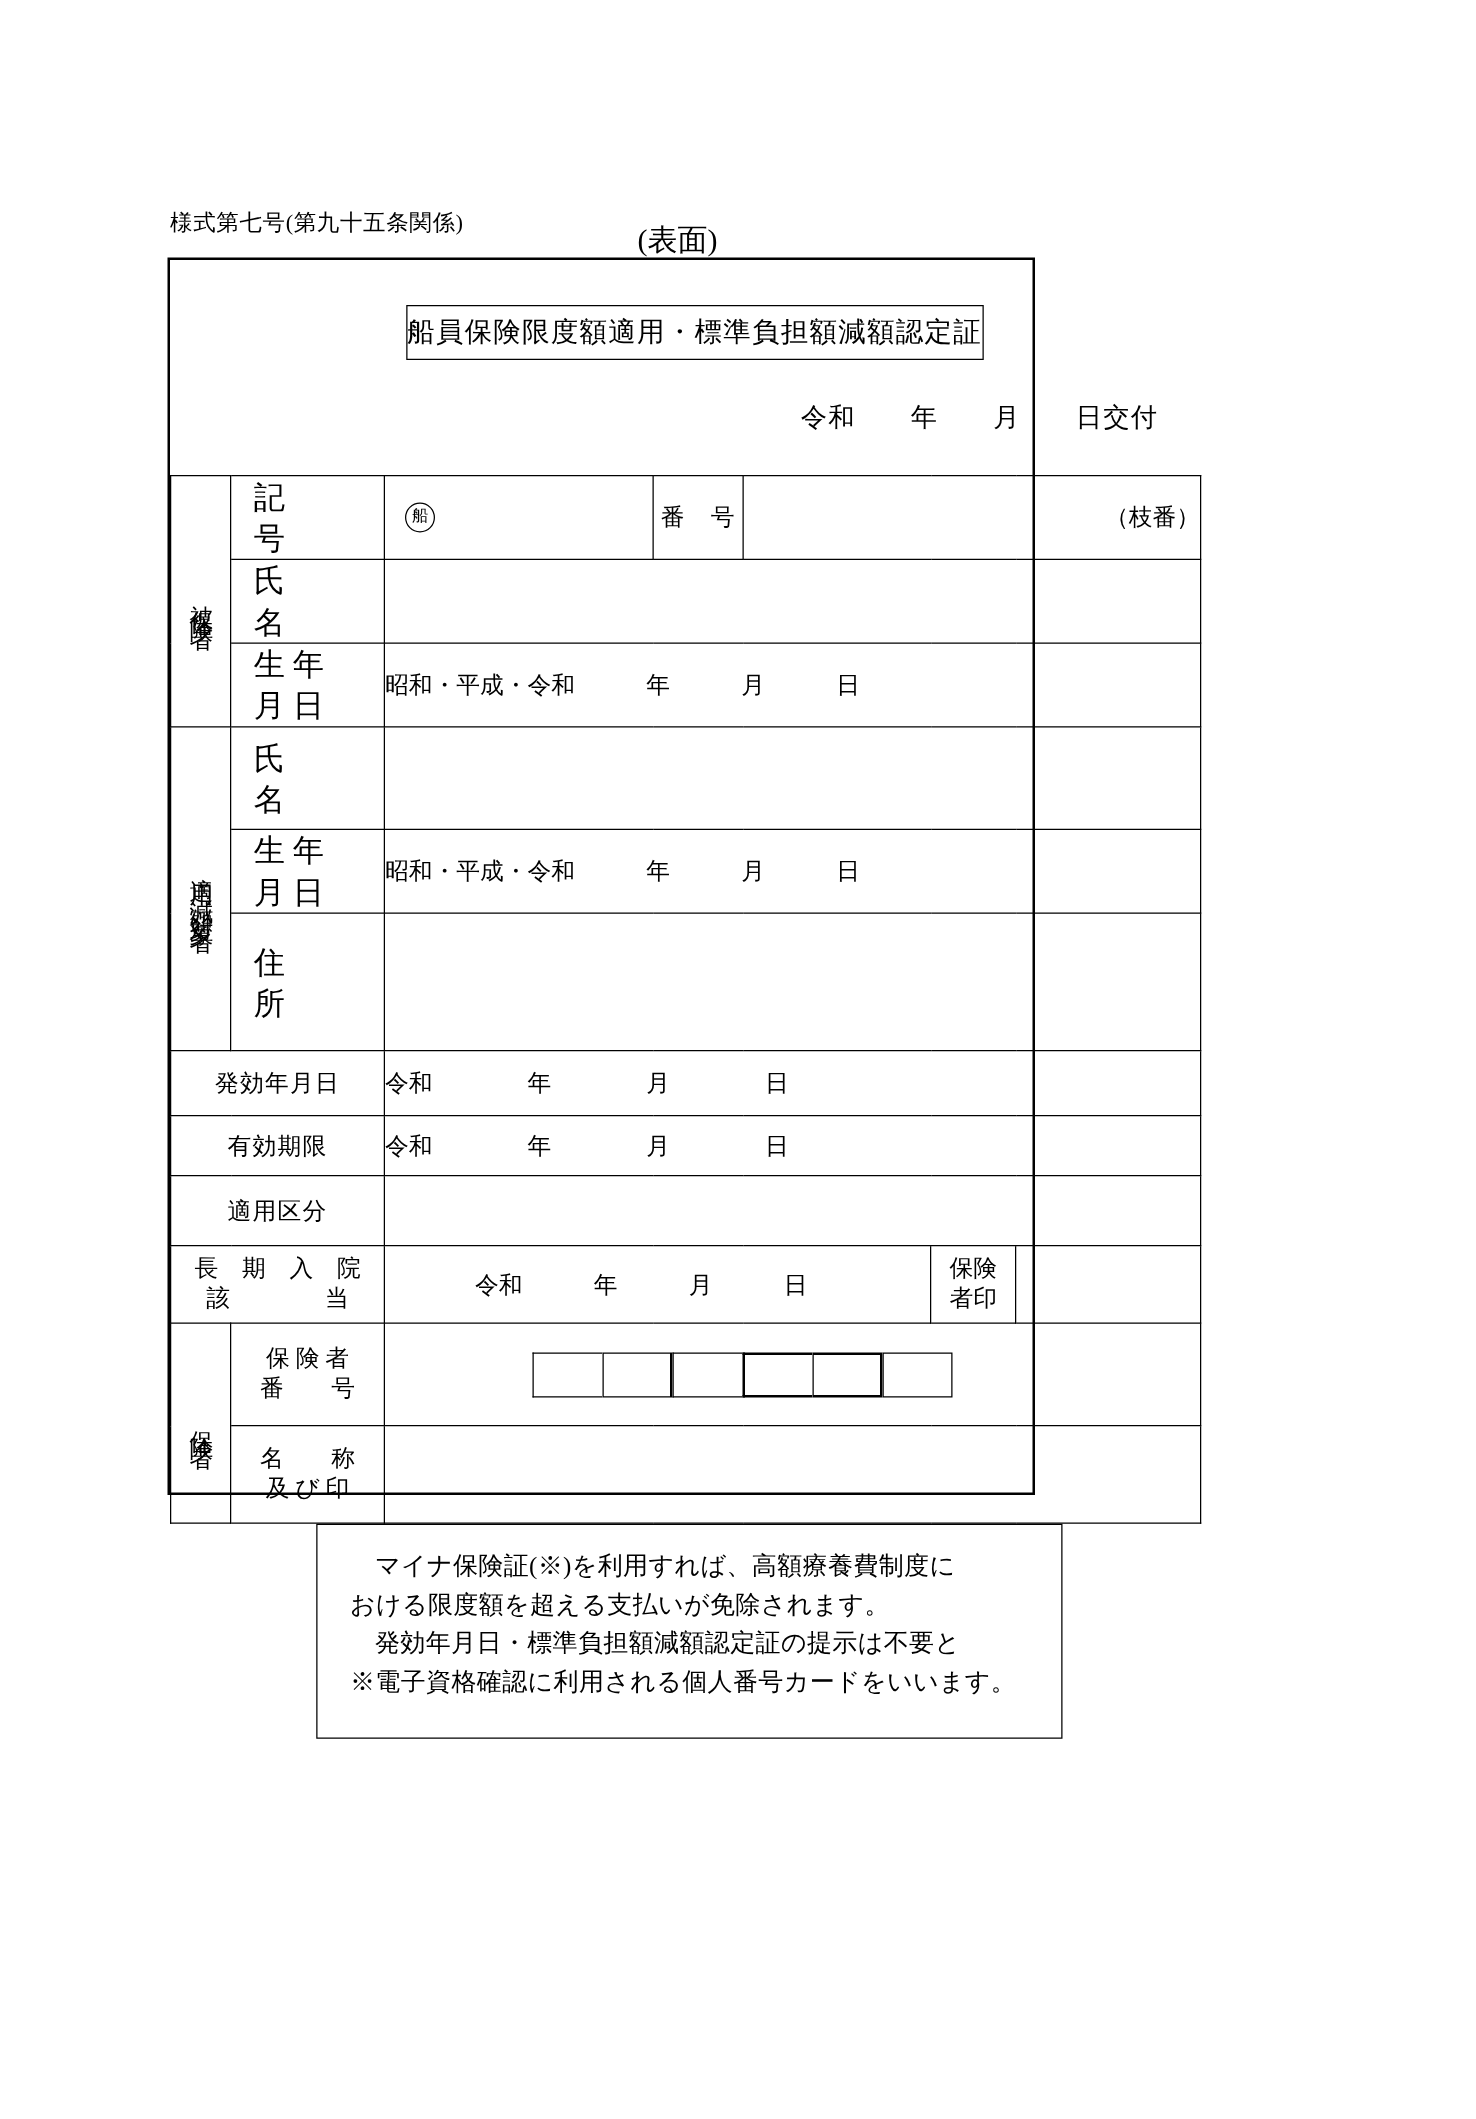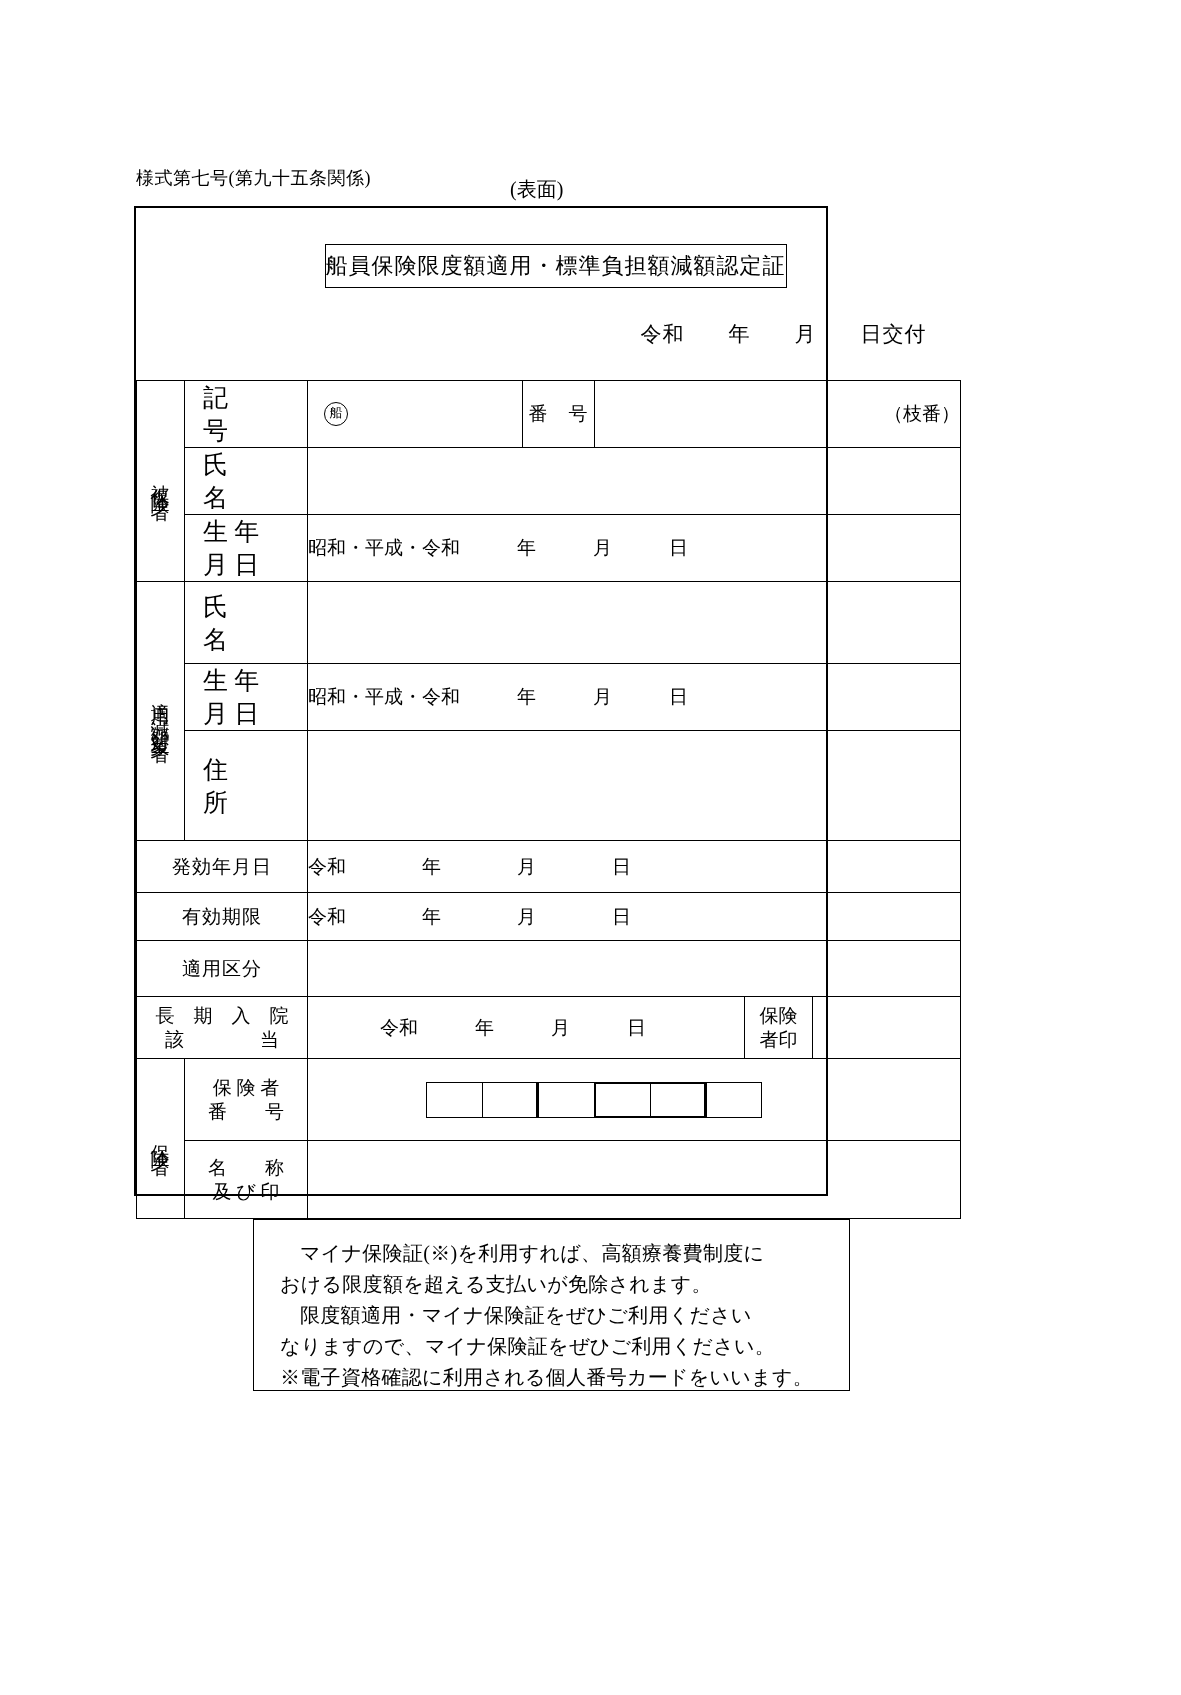--- a/index.html
+++ b/index.html
@@ -25,21 +25,21 @@
     left: 136px;
     top: 138px;
     font-size: 18px;
     letter-spacing: 0.5px;
     margin-top: 28px;
   }
   .side-label {
     position: absolute;
     left: 510px;
     top: 176px;
-    font-size: 20px;
+    font-size: 24px;
   }
 
   
   .main-box {
     position: absolute;
     left: 134px;
     top: 206px;
     width: 694px;
     height: 990px;
     border: 2px solid #000;
@@ -345,18 +345,17 @@
         </td>
         <td colspan="5" class="val"></td>
       </tr>
     </tbody>
       </table>
   </div>
 
   <div class="notice">
     <p class="indent">マイナ保険証(※)を利用すれば、高額療養費制度に</p>
     <p>おける限度額を超える支払いが免除されます。</p>
-    <p class="indent">限度額適用・マイナ保険証をぜひご利用ください</p>
-    <p>なりますので、マイナ保険証をぜひご利用ください。</p>
+    <p class="indent">発効年月日・標準負担額減額認定証の提示は不要と</p>
     <p>※電子資格確認に利用される個人番号カードをいいます。</p>
   </div>
 
 </div>
 
 </body></html>

